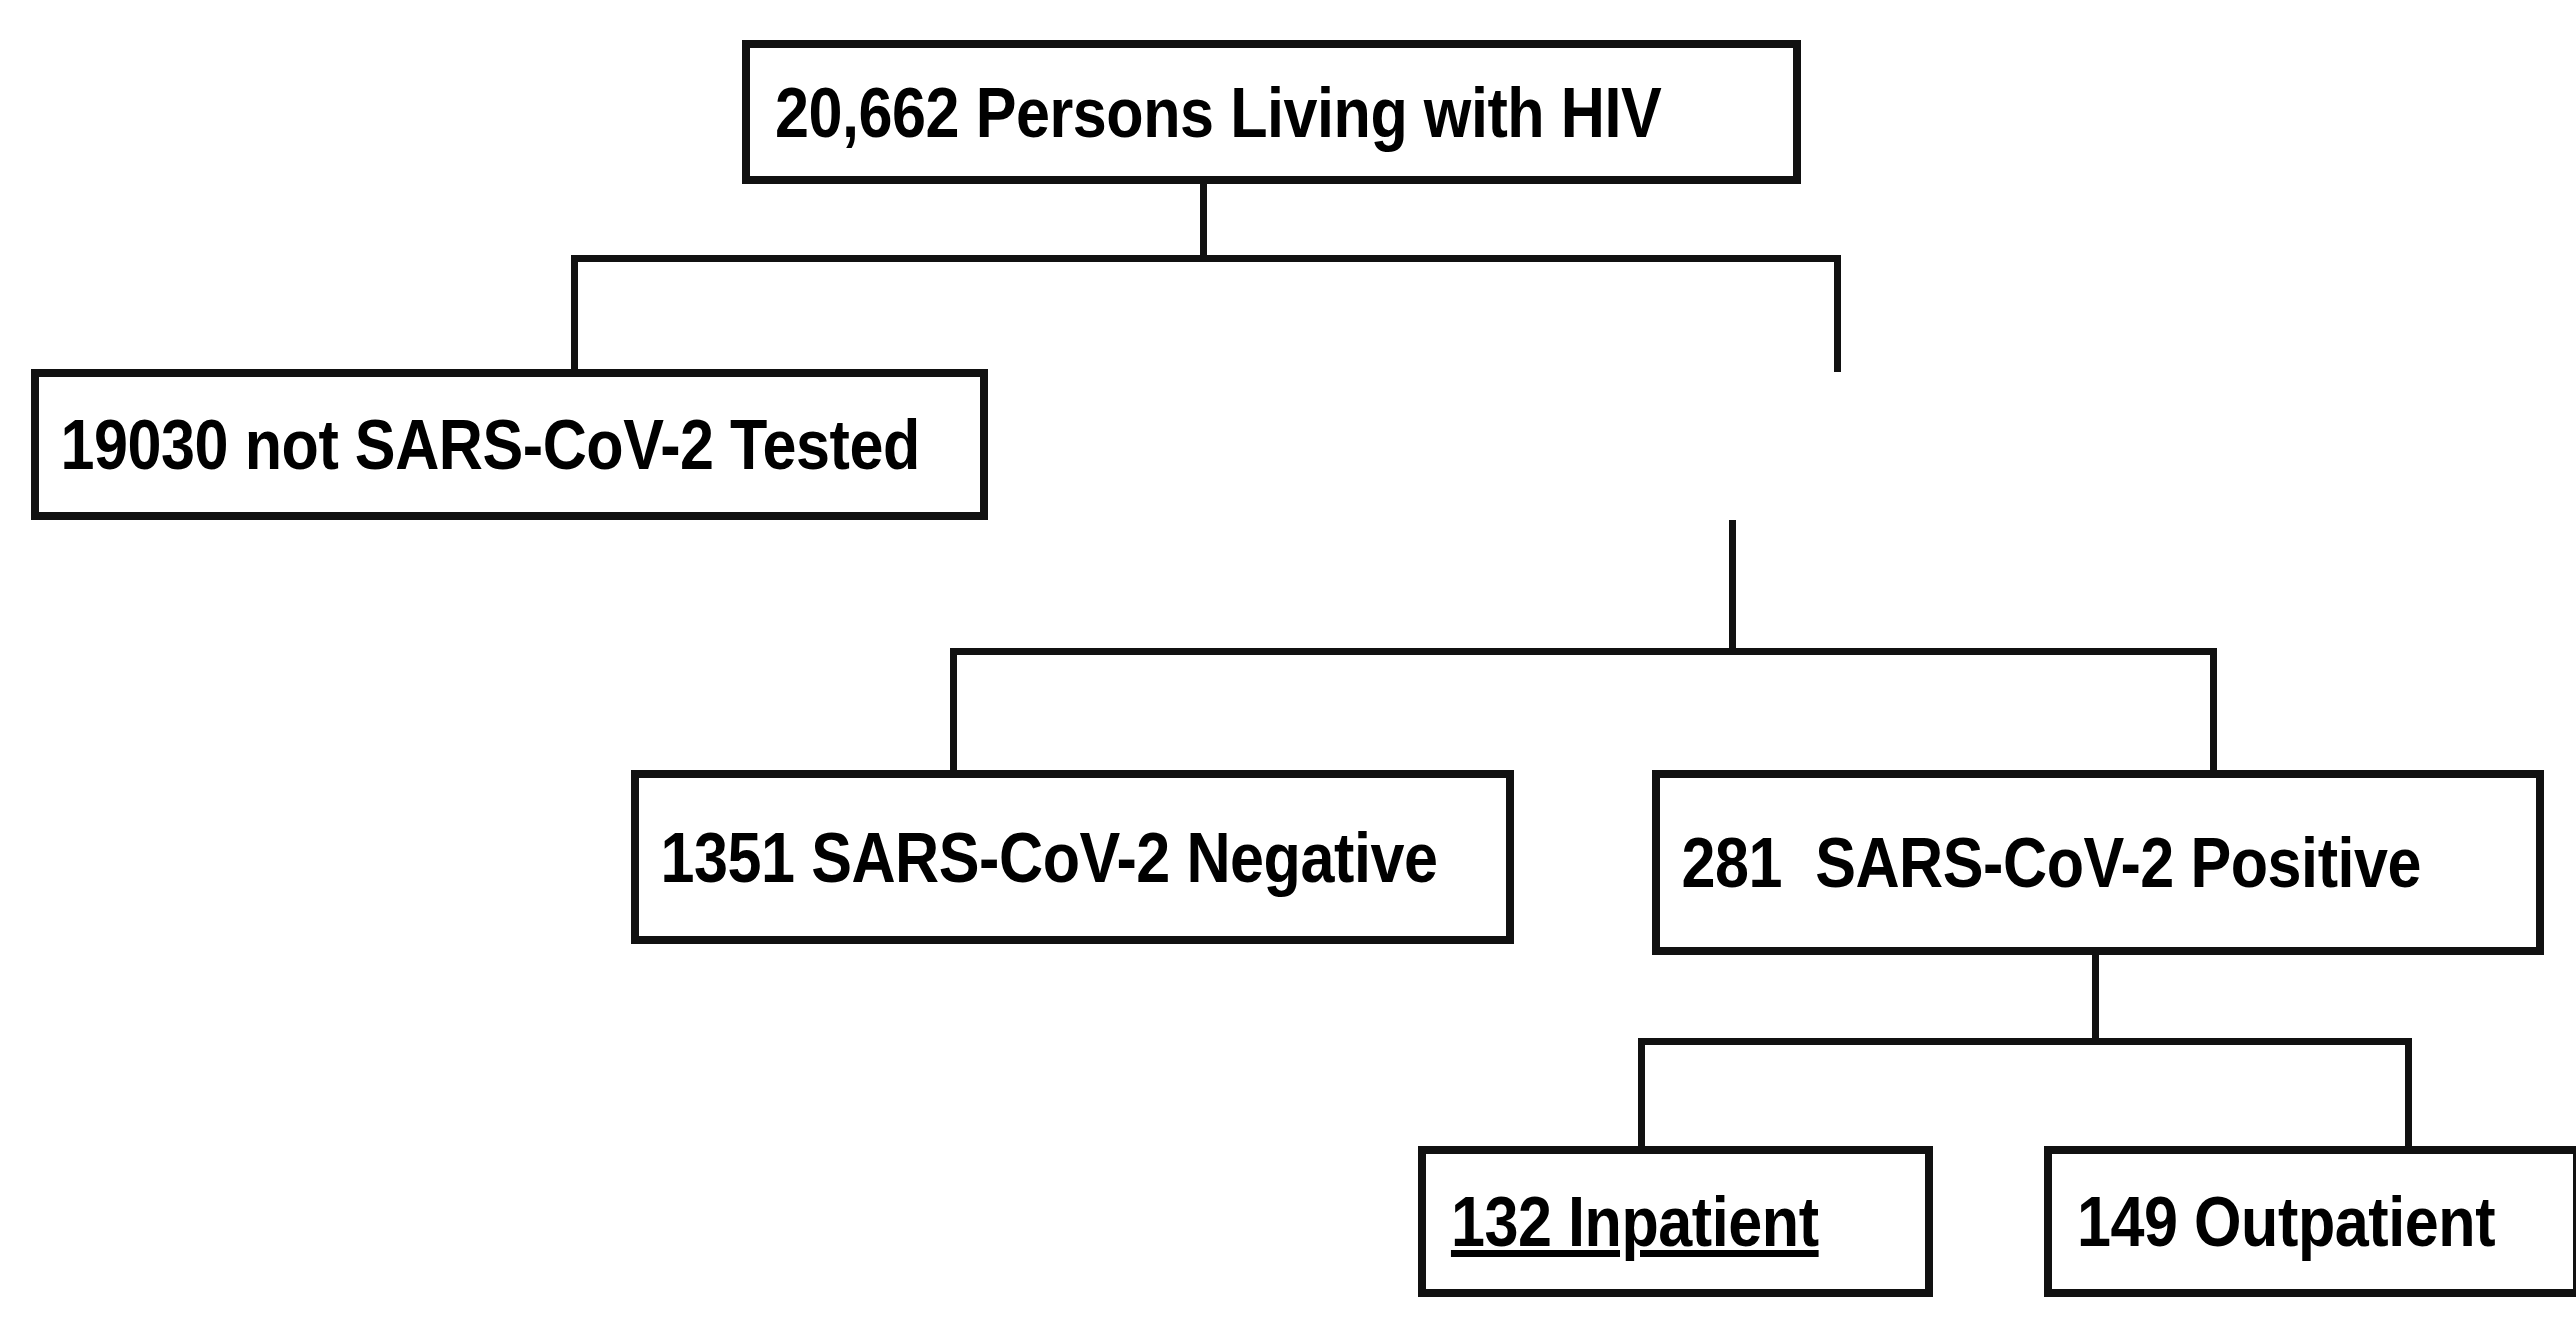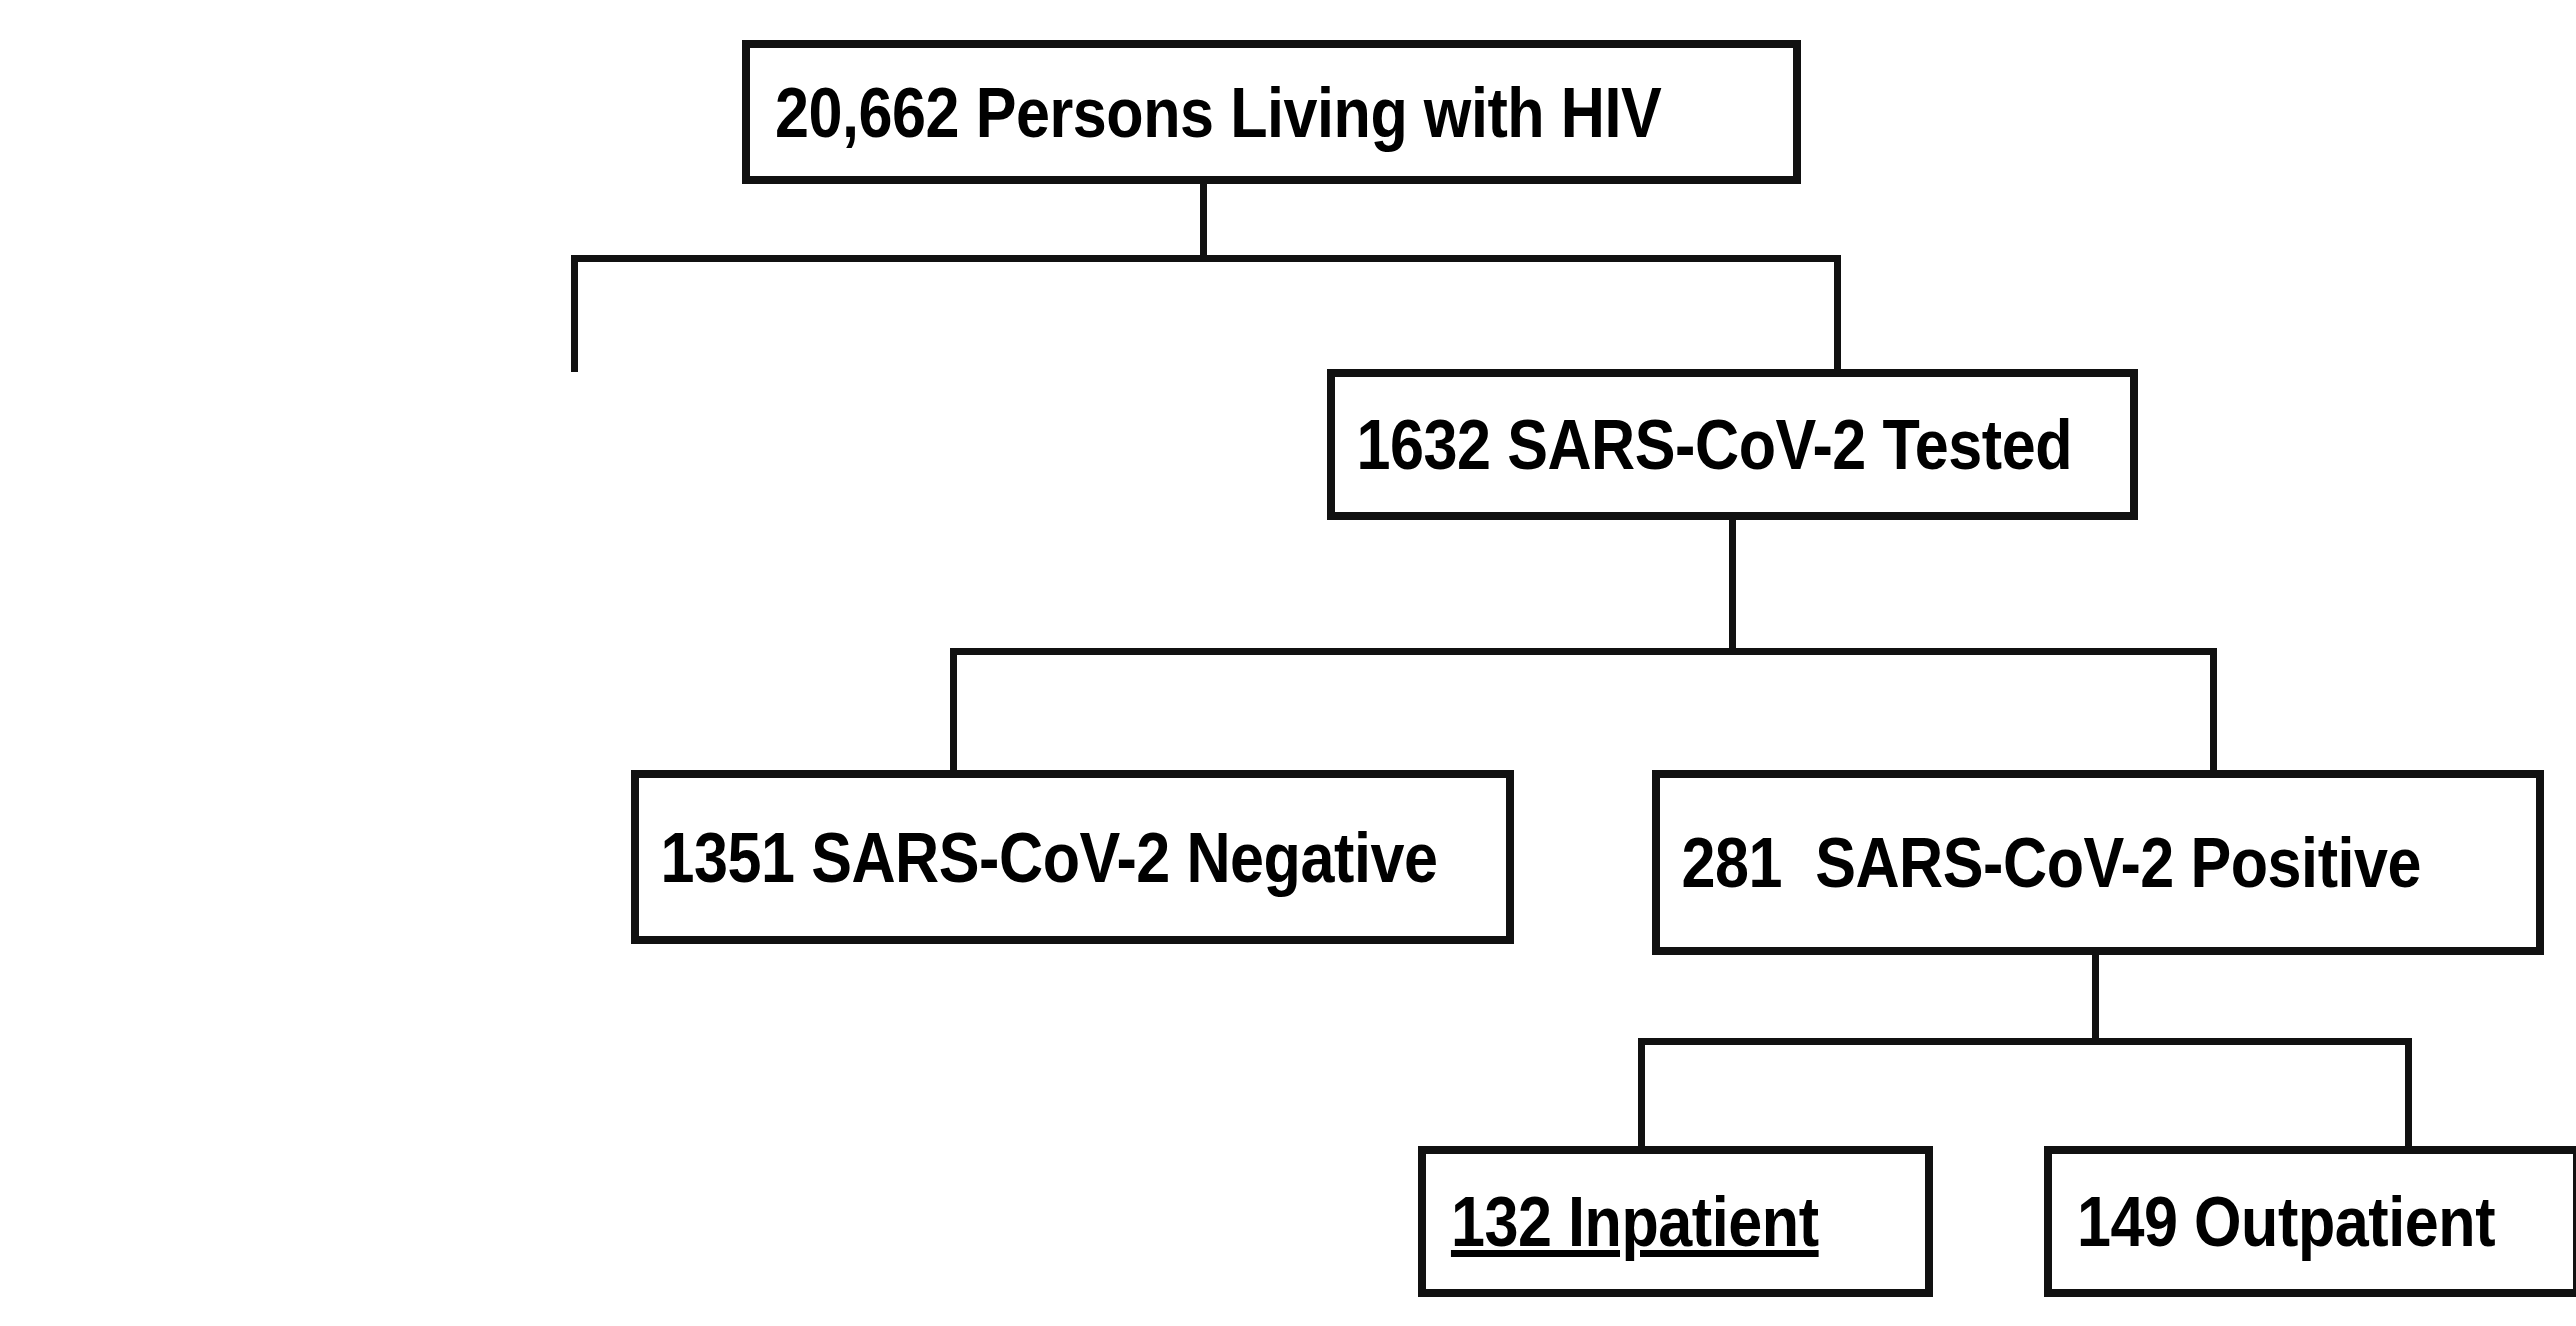--- a/index.html
+++ b/index.html
@@ -102,24 +102,24 @@
 
   <div class="conn conn-v" id="conn-pos-stem"></div>
   <div class="conn conn-h" id="conn-l34-bar"></div>
   <div class="conn conn-v" id="conn-l34-left"></div>
   <div class="conn conn-v" id="conn-l34-right"></div>
 
   <div class="node" id="node-root">
     <span class="node-label">20,662 Persons Living with HIV</span>
   </div>
 
+  <div class="node" id="node-not-tested">
+    <span class="node-label">19030 not SARS-CoV-2 Tested</span>
+  </div>
 
-  <div class="node" id="node-tested">
-    <span class="node-label">1632 SARS-CoV-2 Tested</span>
-  </div>
 
   <div class="node" id="node-negative">
     <span class="node-label">1351 SARS-CoV-2 Negative</span>
   </div>
 
   <div class="node" id="node-positive">
     <span class="node-label">281  SARS-CoV-2 Positive</span>
   </div>
 
   <div class="node" id="node-inpatient">

